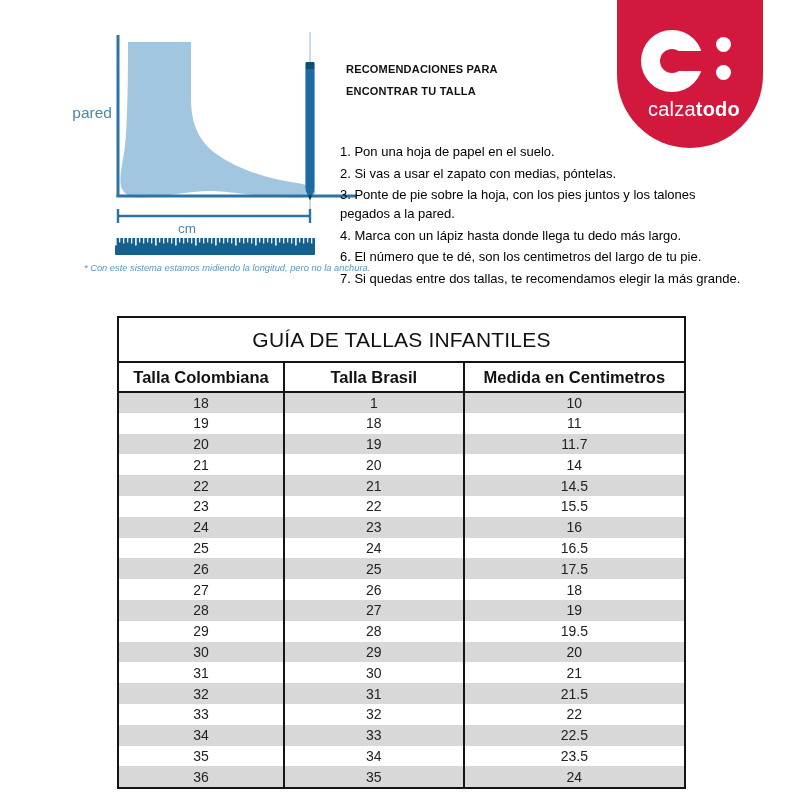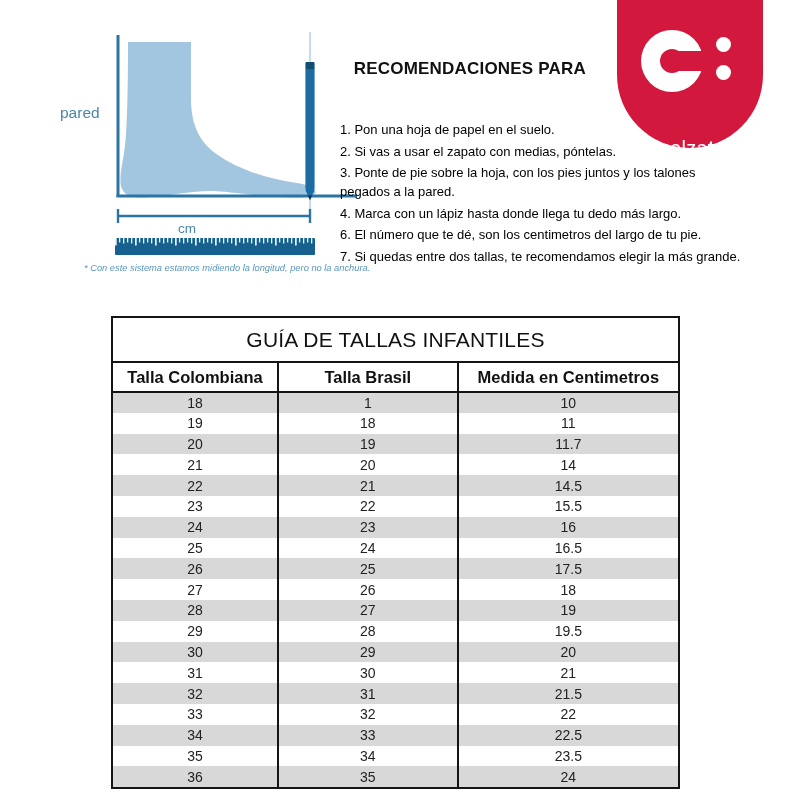--- a/index.html
+++ b/index.html
@@ -12,57 +12,57 @@
     --zebra:#d8d8d8;
   }
   *{margin:0;padding:0;box-sizing:border-box;}
   html,body{width:800px;height:800px;background:#fff;overflow:hidden;
     font-family:"Liberation Sans",sans-serif;color:#1d1d1d;}
   .page{position:relative;width:800px;height:800px;background:#fff;}
 
   
   .diagram{position:absolute;left:60px;top:20px;width:302px;height:272px;}
   .diagram svg{position:absolute;left:0;top:0;}
-  .wall-label{position:absolute;left:0;top:84px;width:52px;text-align:left;
+  .wall-label{position:absolute;left:0;top:84px;width:52px;text-align:right;
     font-size:15.5px;color:var(--label-text);}
   .cm-label{position:absolute;left:118px;top:201px;width:72px;text-align:left;
     font-size:13.5px;color:var(--label-text);}
   .diagram-footnote{position:absolute;left:24px;top:243px;width:290px;
     font-size:9.3px;font-style:italic;color:#5a97bd;white-space:nowrap;}
   .foot-shape{fill:var(--foot-fill);}
   .blue-line{stroke:var(--line-stroke);}
   .pencil-part{fill:var(--pencil-fill);}
   .ruler-body{fill:var(--ruler-fill);}
 
   
   .reco{position:absolute;left:340px;top:58px;width:408px;}
-  .reco-title{width:240px;margin-left:6px;text-align:right;font-weight:bold;
-    font-size:17px;line-height:22px;letter-spacing:.2px;color:#111;}
+  .reco-title{width:240px;margin-left:6px;text-align:left;font-weight:bold;
+    font-size:11px;line-height:22px;letter-spacing:.2px;color:#111;}
   .reco-list{margin-top:40px;font-size:13px;line-height:19px;color:#000000;}
   .rec-item{margin-bottom:2.5px;}
 
   
   .logo{position:absolute;left:617px;top:0;width:146px;height:148px;
     background:var(--brand-red);border-radius:0 0 73px 73px;}
   .logo-c{position:absolute;left:24px;top:30px;width:62px;height:62px;
     border-radius:50%;background:#fff;}
   .logo-c-hole{position:absolute;left:19px;top:19px;width:24px;height:24px;
     border-radius:50%;background:var(--brand-red);}
   .logo-c-notch{position:absolute;left:31px;top:21px;width:31px;height:20px;
     background:var(--brand-red);}
   .logo-colon .dot{position:absolute;left:99px;width:15px;height:15px;
     border-radius:50%;background:#fff;}
   .logo-colon .dot.top{top:37px;}
   .logo-colon .dot.bottom{top:65px;}
-  .logo-word{position:absolute;left:16px;top:98px;width:100%;text-align:center;
-    color:#fff;font-size:20px;letter-spacing:.2px;margin-top:39px;}
+  .logo-word{position:absolute;left:4px;top:98px;width:100%;text-align:center;
+    color:#fff;font-size:20px;letter-spacing:.2px;}
   .logo-word .bold{font-weight:bold;}
 
   
-  .size-table{position:absolute;left:111px;top:316px;width:569px;
+  .size-table{position:absolute;left:117px;top:316px;width:569px;
     border:2.5px solid #141414;background:#fff;}
   .table-title{height:45px;display:flex;align-items:center;justify-content:center;
     border-bottom:2.5px solid #141414;font-size:21px;letter-spacing:.2px;color:#111;}
   .table-title .bold{font-weight:normal;margin-left:6px;}
   table{width:100%;border-collapse:collapse;table-layout:fixed;}
   thead th{height:29px;font-weight:700;font-size:16.5px;color:#111;
     border-bottom:2.5px solid #141414;}
   th + th, td + td{border-left:2.5px solid #141414;}
   tbody td{height:20.8px;font-size:14px;text-align:center;color:#222;padding:0;}
   tbody tr.zebra{background:var(--zebra);}
@@ -113,20 +113,21 @@
     </svg>
 
     <div class="wall-label">pared</div>
     <div class="cm-label">cm</div>
     <div class="diagram-footnote">* Con este sistema estamos midiendo la longitud, pero no la anchura.</div>
   </div>
 
   <div class="reco">
     <div class="reco-title">
       <div>RECOMENDACIONES PARA</div>
+      <div>ENCONTRAR TU TALLA</div>
     </div>
     <div class="reco-list">
         <div class="rec-item">1. Pon una hoja de papel en el suelo.</div>
         <div class="rec-item">2. Si vas a usar el zapato con medias, póntelas.</div>
         <div class="rec-item">3. Ponte de pie sobre la hoja, con los pies juntos y los talones pegados a la pared.</div>
         <div class="rec-item">4. Marca con un lápiz hasta donde llega tu dedo más largo.</div>
         <div class="rec-item">6. El número que te dé, son los centimetros del largo de tu pie.</div>
         <div class="rec-item">7. Si quedas entre dos tallas, te recomendamos elegir la más grande.</div>
       </div>
   </div>

